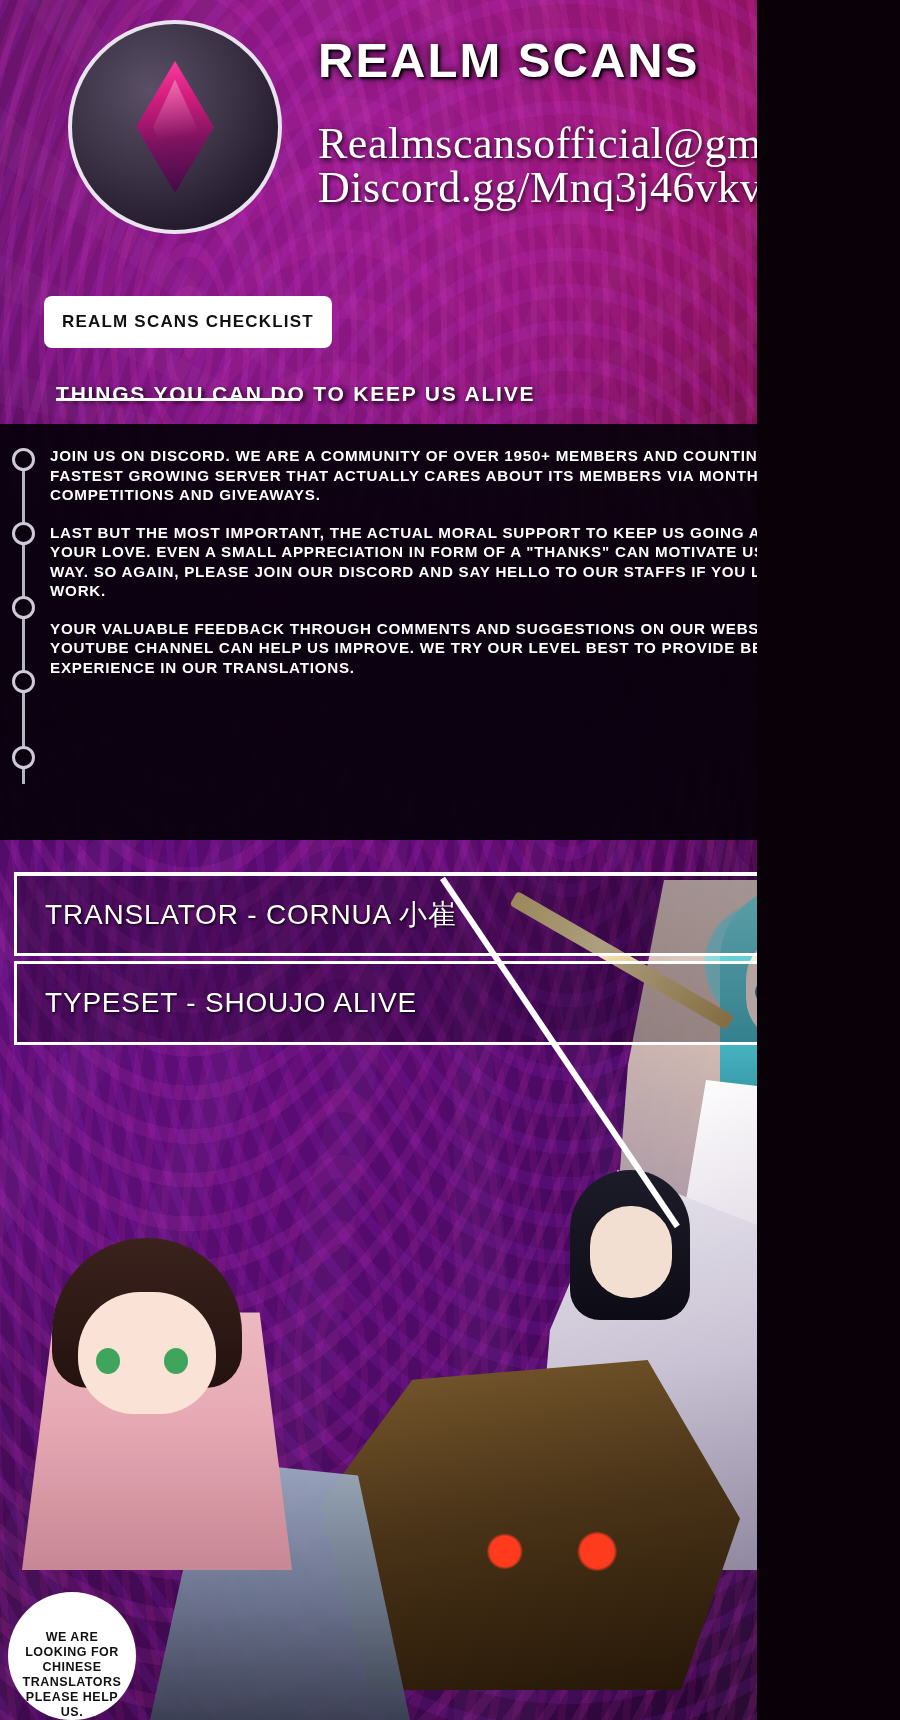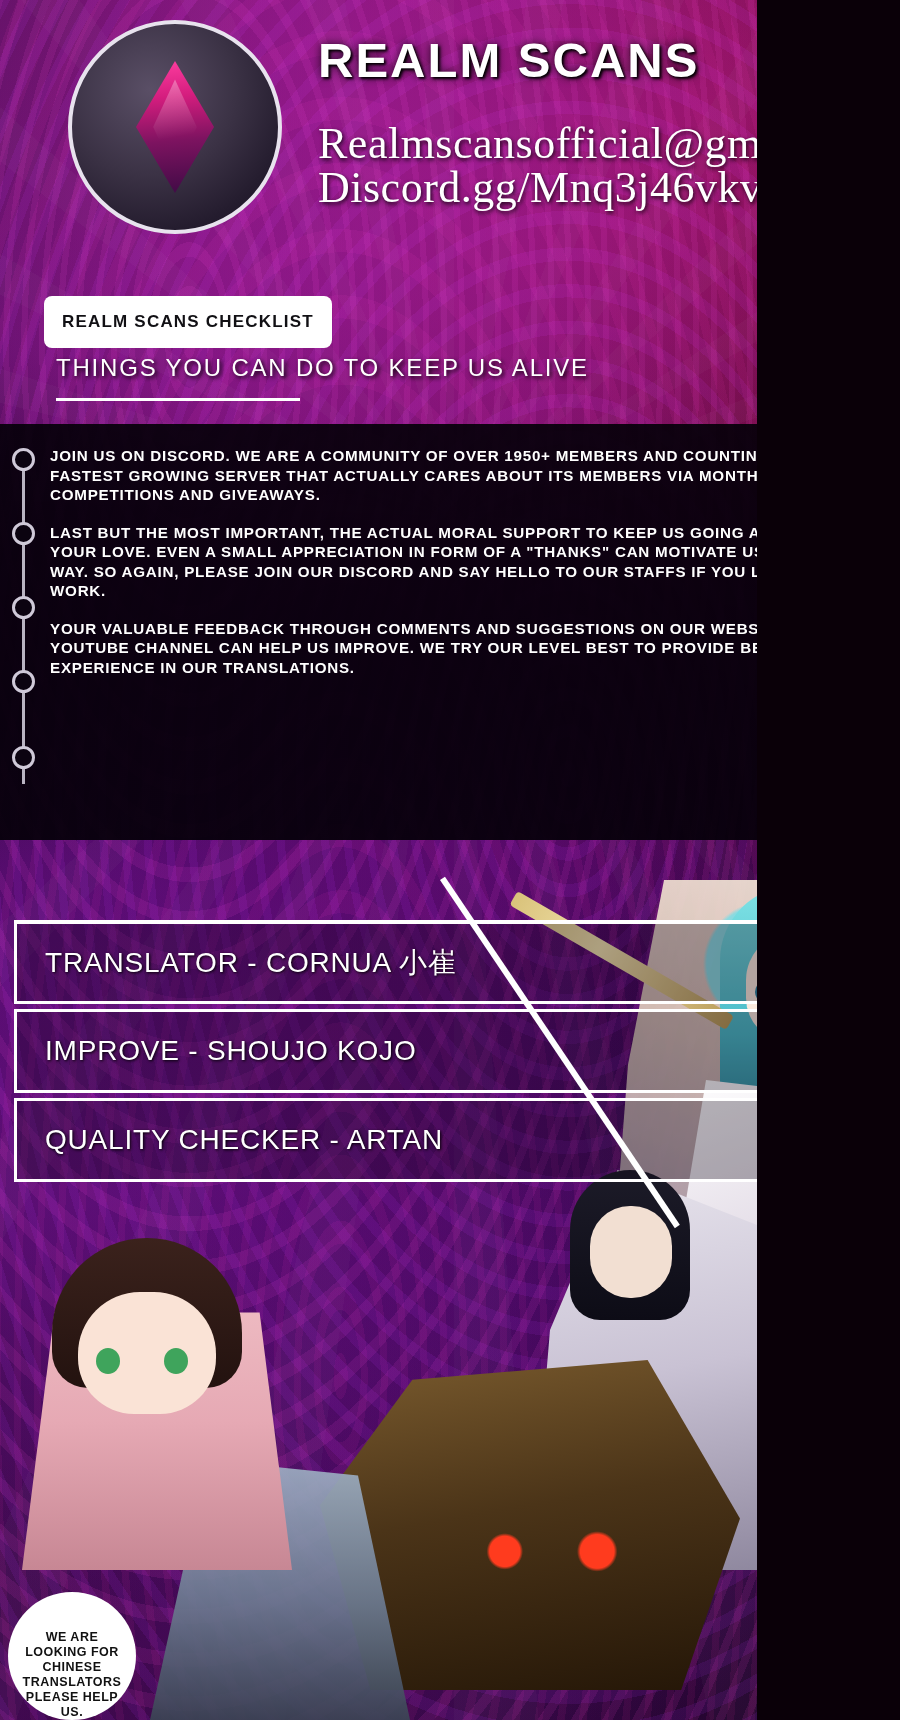--- a/index.html
+++ b/index.html
@@ -110,25 +110,25 @@
     border-radius: 8px;
     padding: 16px 18px;
     font-size: 17px;
     font-weight: bold;
     letter-spacing: 1.2px;
     z-index: 3;
   }
   .headline {
     position: absolute;
     left: 56px;
-    top: 354px;
+    top: 382px;
     z-index: 3;
     color: #ffffff;
-    font-size: 24px;
-    font-weight: normal;
+    font-size: 21px;
+    font-weight: bold;
     letter-spacing: 1.8px;
     text-shadow: 2px 2px 4px #000;
   }
   .headline-rule {
     position: absolute;
     left: 56px;
     top: 398px;
     width: 244px;
     height: 3px;
     background: #ffffff;
@@ -340,21 +340,21 @@
     height: 260px;
     background: linear-gradient(180deg, #9fb0c4 0%, #6c7a90 55%, #3b4454 100%);
     clip-path: polygon(22% 0, 80% 6%, 100% 100%, 0 100%);
     opacity: 0.92;
   }
 
   
   .credits {
     position: absolute;
     left: 14px;
-    top: 920px;
+    top: 872px;
     width: 770px;
     z-index: 4;
   }
   .credit-row {
     border: 3px solid #ffffff;
     height: 84px;
     margin-bottom: 5px;
     display: flex;
     align-items: center;
     padding-left: 28px;
@@ -449,22 +449,21 @@
 
     <div class="bullets">
       <div class="bullet">JOIN US ON DISCORD. WE ARE A COMMUNITY OF OVER 1950+ MEMBERS AND COUNTING. IT IS THE FASTEST GROWING SERVER THAT ACTUALLY CARES ABOUT ITS MEMBERS VIA MONTHLY COMPETITIONS AND GIVEAWAYS.</div>
       <div class="bullet">LAST BUT THE MOST IMPORTANT, THE ACTUAL MORAL SUPPORT TO KEEP US GOING AHEAD IS YOUR LOVE. EVEN A SMALL APPRECIATION IN FORM OF A "THANKS" CAN MOTIVATE US IN A BIG WAY. SO AGAIN, PLEASE JOIN OUR DISCORD AND SAY HELLO TO OUR STAFFS IF YOU LIKE THIS WORK.</div>
       <div class="bullet">YOUR VALUABLE FEEDBACK THROUGH COMMENTS AND SUGGESTIONS ON OUR WEBSITE AND YOUTUBE CHANNEL CAN HELP US IMPROVE. WE TRY OUR LEVEL BEST TO PROVIDE BEST READING EXPERIENCE IN OUR TRANSLATIONS.</div>
     </div>
   </div>
 
   <div class="credits">
     <div class="credit-row">TRANSLATOR - CORNUA 小崔</div>
-    <div class="credit-row">IMPROVE - SHOUJO KOJO</div>
-    <div class="credit-row">QUALITY CHECKER - ARTAN</div>
+    <div class="credit-row">TYPESET - SHOUJO ALIVE</div>
   </div>
   <div class="credit-diag"></div>
 
   <div class="recruit">
     <span>WE ARE LOOKING FOR CHINESE TRANSLATORS PLEASE HELP US.</span>
   </div>
 
 </div>
 
 </body></html>

